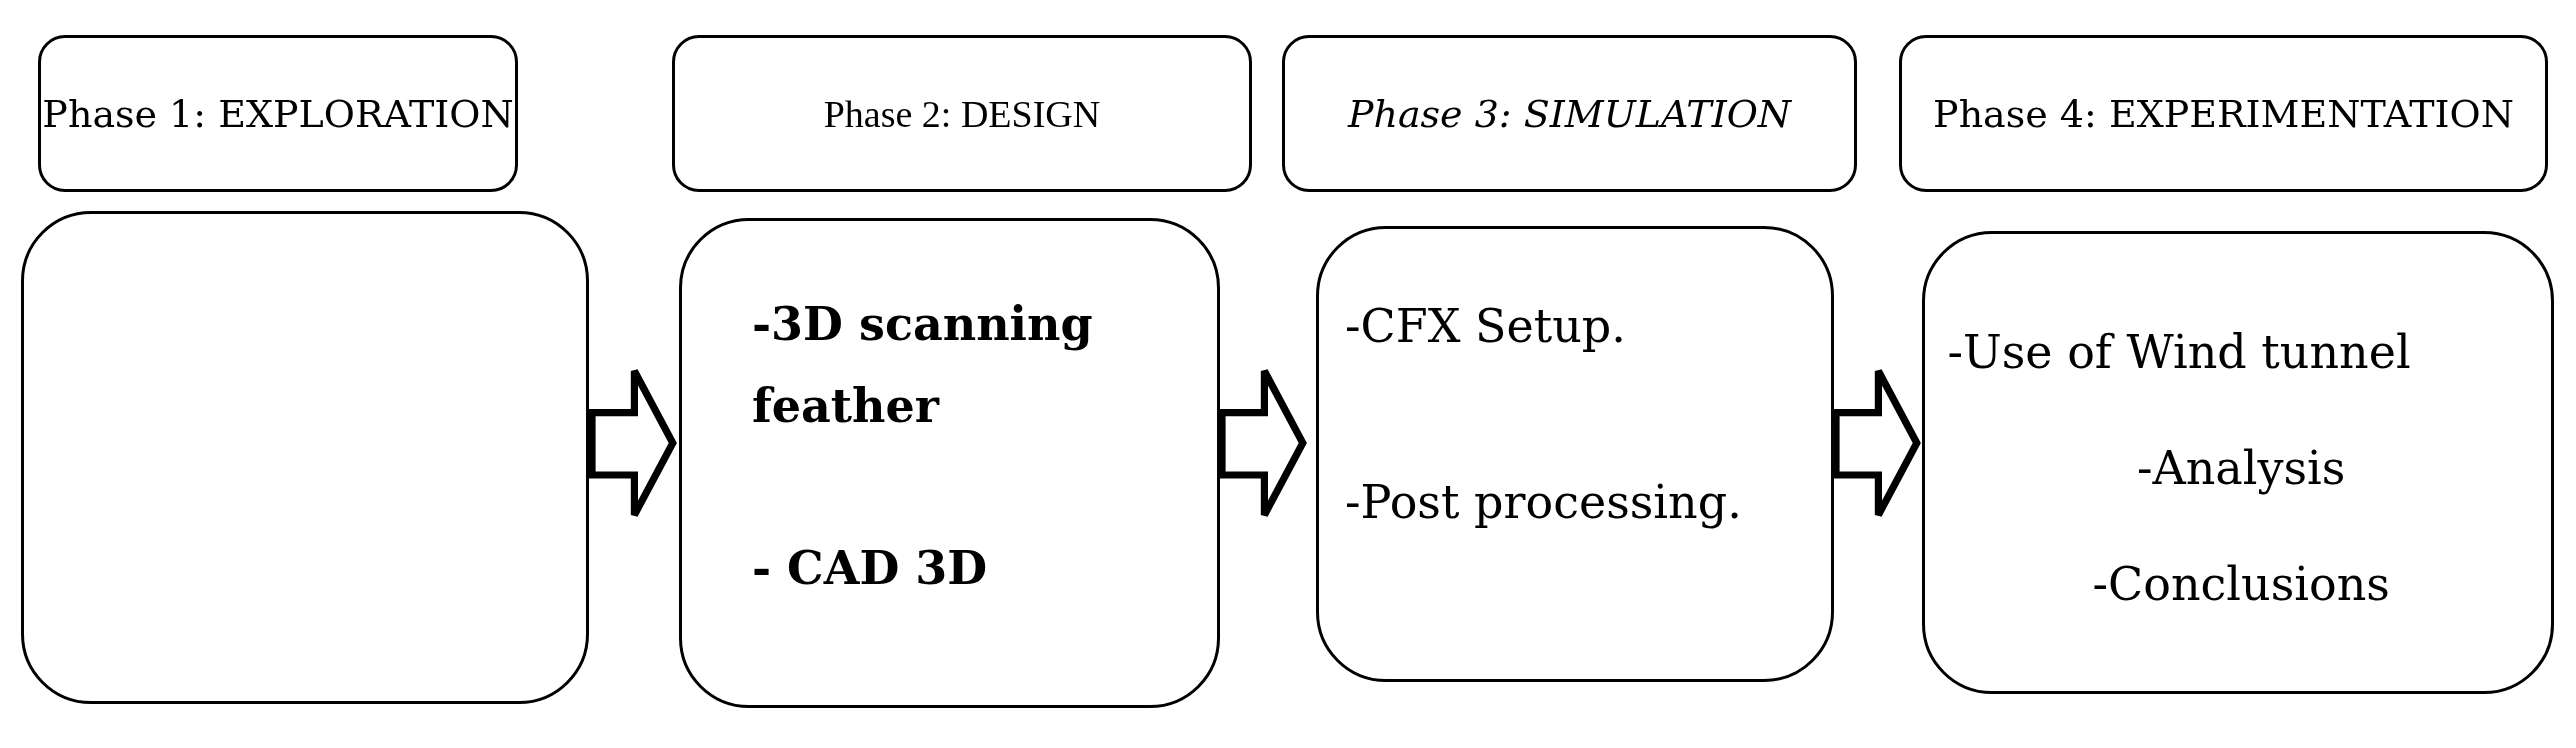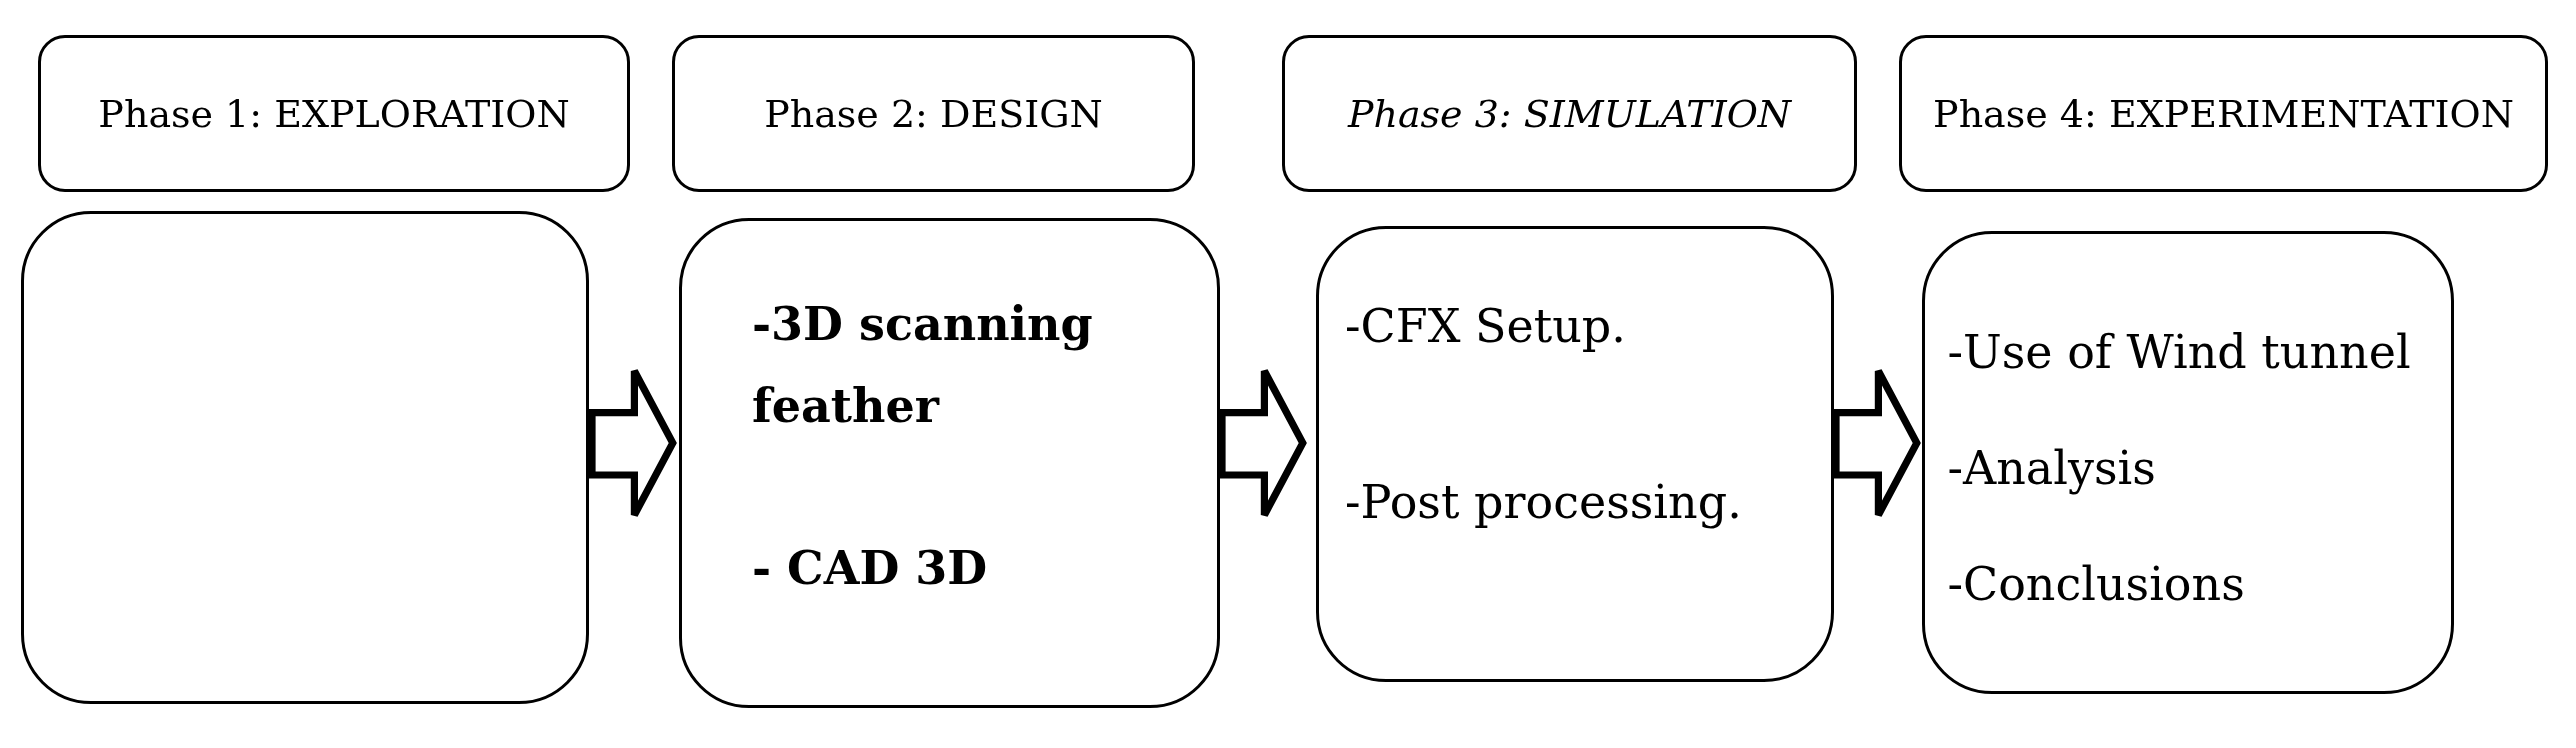--- a/index.html
+++ b/index.html
@@ -11,39 +11,39 @@
     color: #000000;
   }
   .canvas { position: relative; width: 2576px; height: 748px; background: #ffffff; overflow: hidden; }
 
   .hdr {
     position: absolute; top: 35px; height: 157px;
     background: #ffffff; border: 3.2px solid #000000; border-radius: 27px;
     display: flex; align-items: center; justify-content: center;
     font-size: 38px; white-space: nowrap;
   }
-  .h1 { left: 38px;   width: 592px; }
-  .h2 { left: 672px;  width: 523px; }
+  .h1 { left: 38px;   width: 480px; }
+  .h2 { left: 672px;  width: 580px; font-family: Liberation Serif, serif; }
   .h3 { left: 1282px; width: 575px; font-style: italic; }
   .h4 { left: 1899px; width: 649px; text-align: center; }
 
   .box {
     position: absolute;
     background: #ffffff; border: 3.2px solid #000000; border-radius: 70px;
     font-size: 46px; line-height: 82px;
   }
   .b1 { left: 21px;   top: 211px; width: 568px; height: 493px; padding: 66px 24px 0 80px; }
   .b2 { left: 679px;  top: 218px; width: 541px; height: 490px; padding: 62px 24px 0 70px; font-weight: bold;  }
   .b3 { left: 1316px; top: 226px; width: 518px; height: 456px; padding: 56px 20px 0 26px;  }
-  .b4 { left: 1922px; top: 231px; width: 532px; height: 463px; padding: 77px 16px 0 22.4px;  }
+  .b4 { left: 1922px; top: 231px; width: 632px; height: 463px; padding: 77px 16px 0 22.4px;  }
 
   .b1 .item + .item { margin-top: 84px; }
   .b2 .item + .item { margin-top: 80px; }
   .b3 .item + .item { margin-top: 94px; }
-  .b4 .item + .item { margin-top: 34px;  }
+  .b4 .item + .item { margin-top: 34px; text-align: center;  }
 
   .b1 .item:first-child { max-width: 448px; }
   .b2 .item:first-child { max-width: 352px; }
 
   .arrow { position: absolute; top: 367px; width: 92px; height: 152px; overflow: visible; }
   .a1 { left: 588px;  }
   .a2 { left: 1218px; }
   .a3 { left: 1832px; }
 </style>
 </head>

